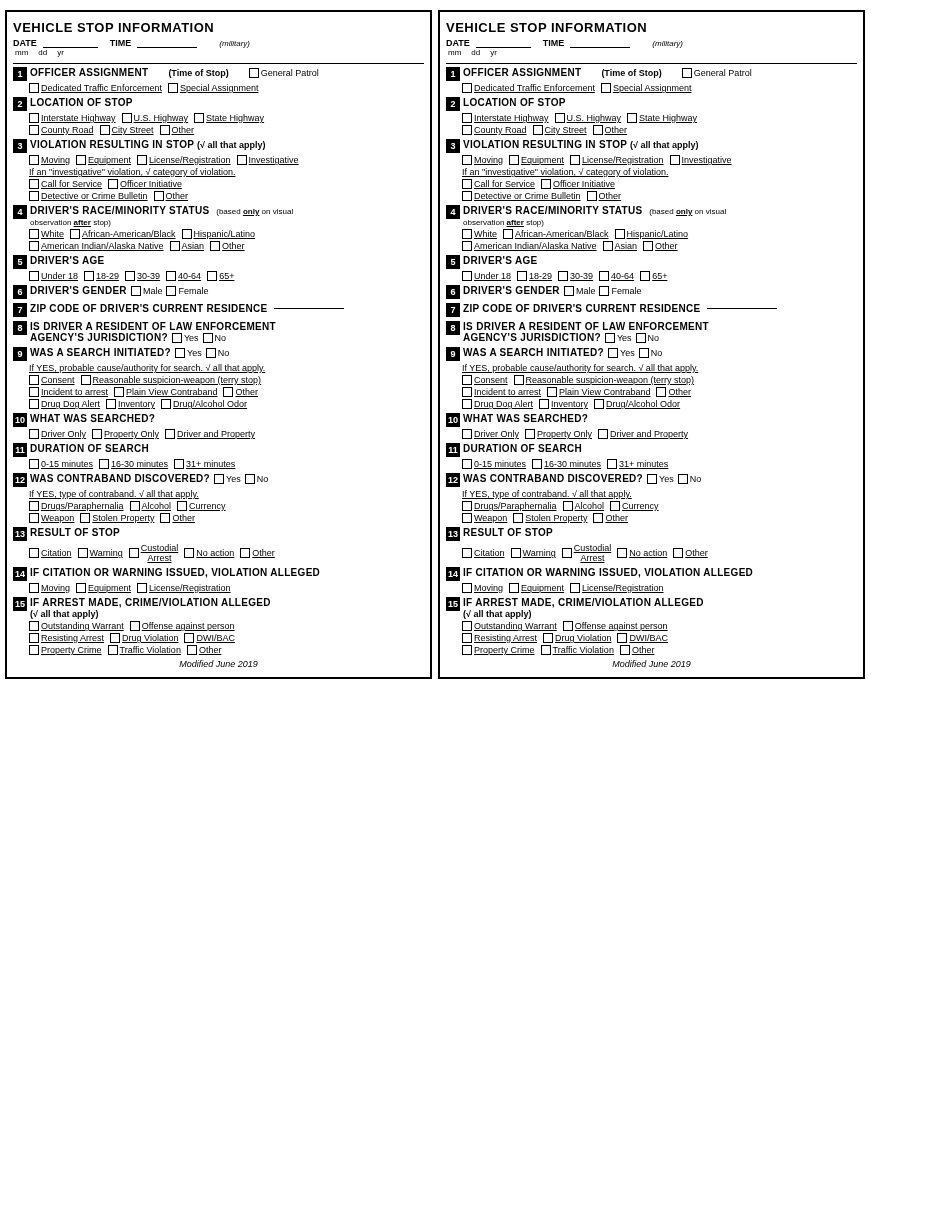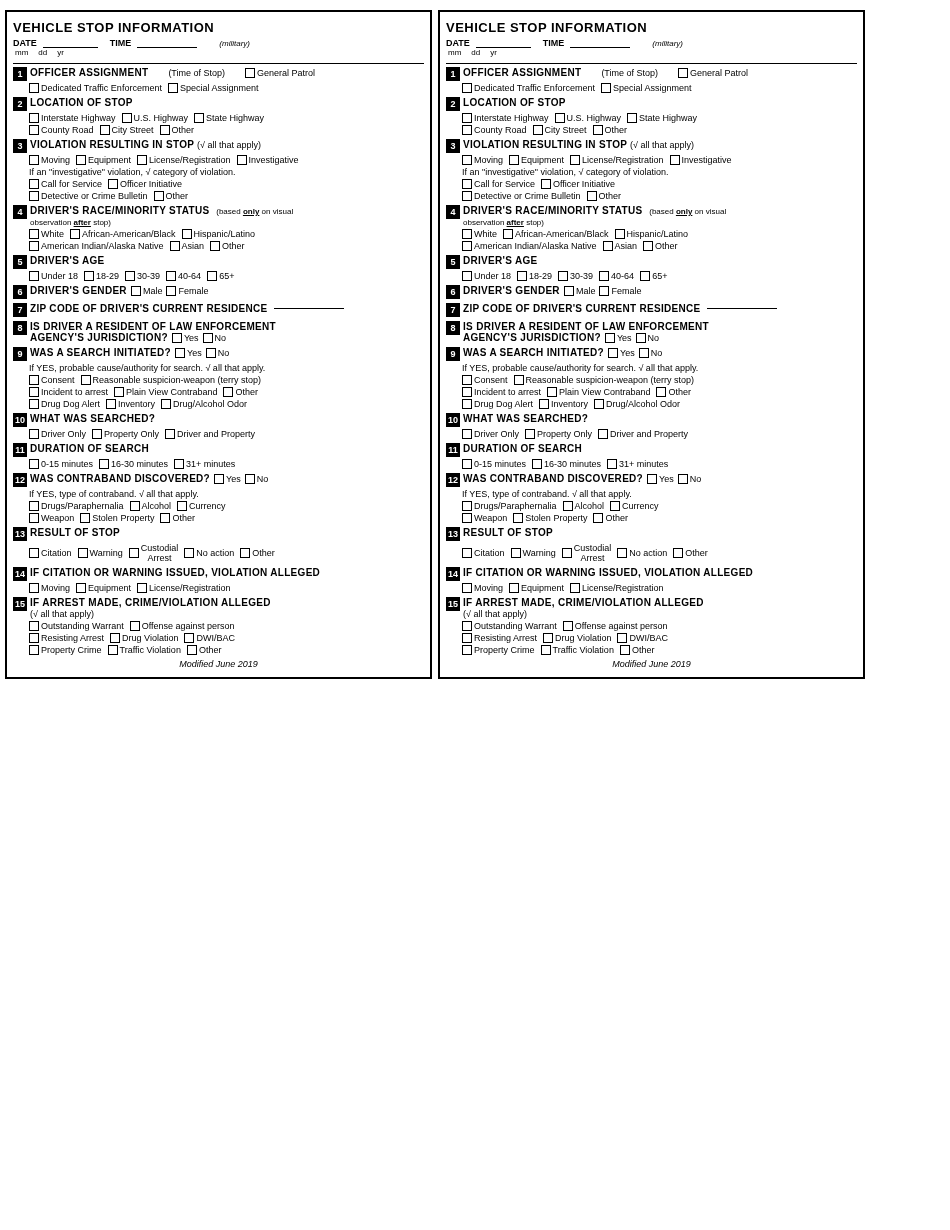--- a/index.html
+++ b/index.html
@@ -59,21 +59,21 @@
       justify-content: center;
       flex-shrink: 0;
     }
     .section-title {
       font-weight: bold;
       font-size: 10px;
       letter-spacing: 0.3px;
     }
     .section-subtitle {
       font-size: 9px;
-      font-weight: normal;
+      font-weight: bold;
     }
     .checkbox-row {
       display: flex;
       flex-wrap: wrap;
       align-items: center;
       gap: 2px 6px;
       margin-bottom: 2px;
       padding-left: 2px;
     }
     .checkbox-item {
@@ -90,21 +90,21 @@
       flex-shrink: 0;
     }
     .cb-label {
       font-size: 9px;
     }
     .section-note-italic {
       font-size: 9px;
       margin-bottom: 2px;
       padding-left: 2px;
     }
-    .indent { padding-left: 16px; }
+    .indent { padding-left: 16px; text-decoration: underline; }
     .zip-underline {
       border-bottom: 1px solid #000;
       width: 70px;
       display: inline-block;
       margin-left: 2px;
     }
     .divider {
       border-top: 1px solid #000;
       margin: 3px 0;
     }

